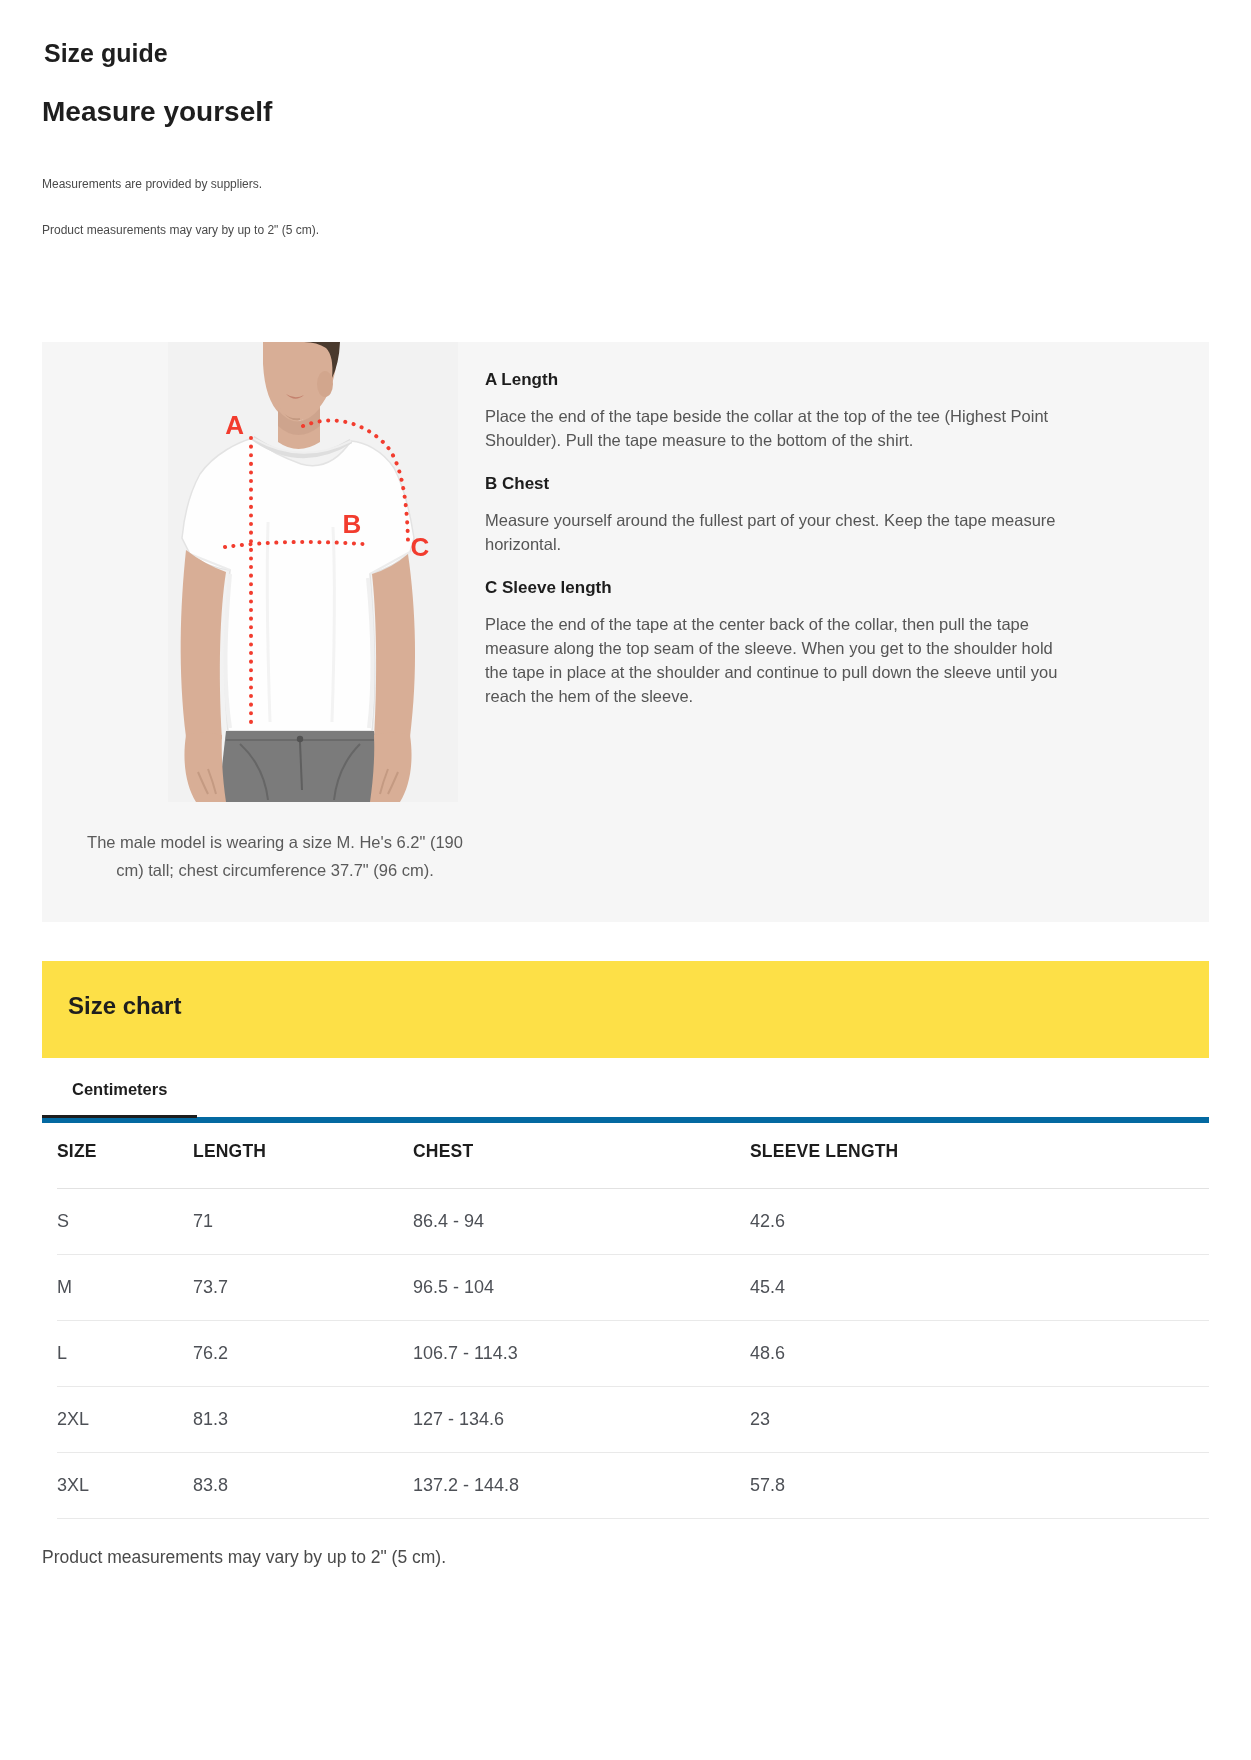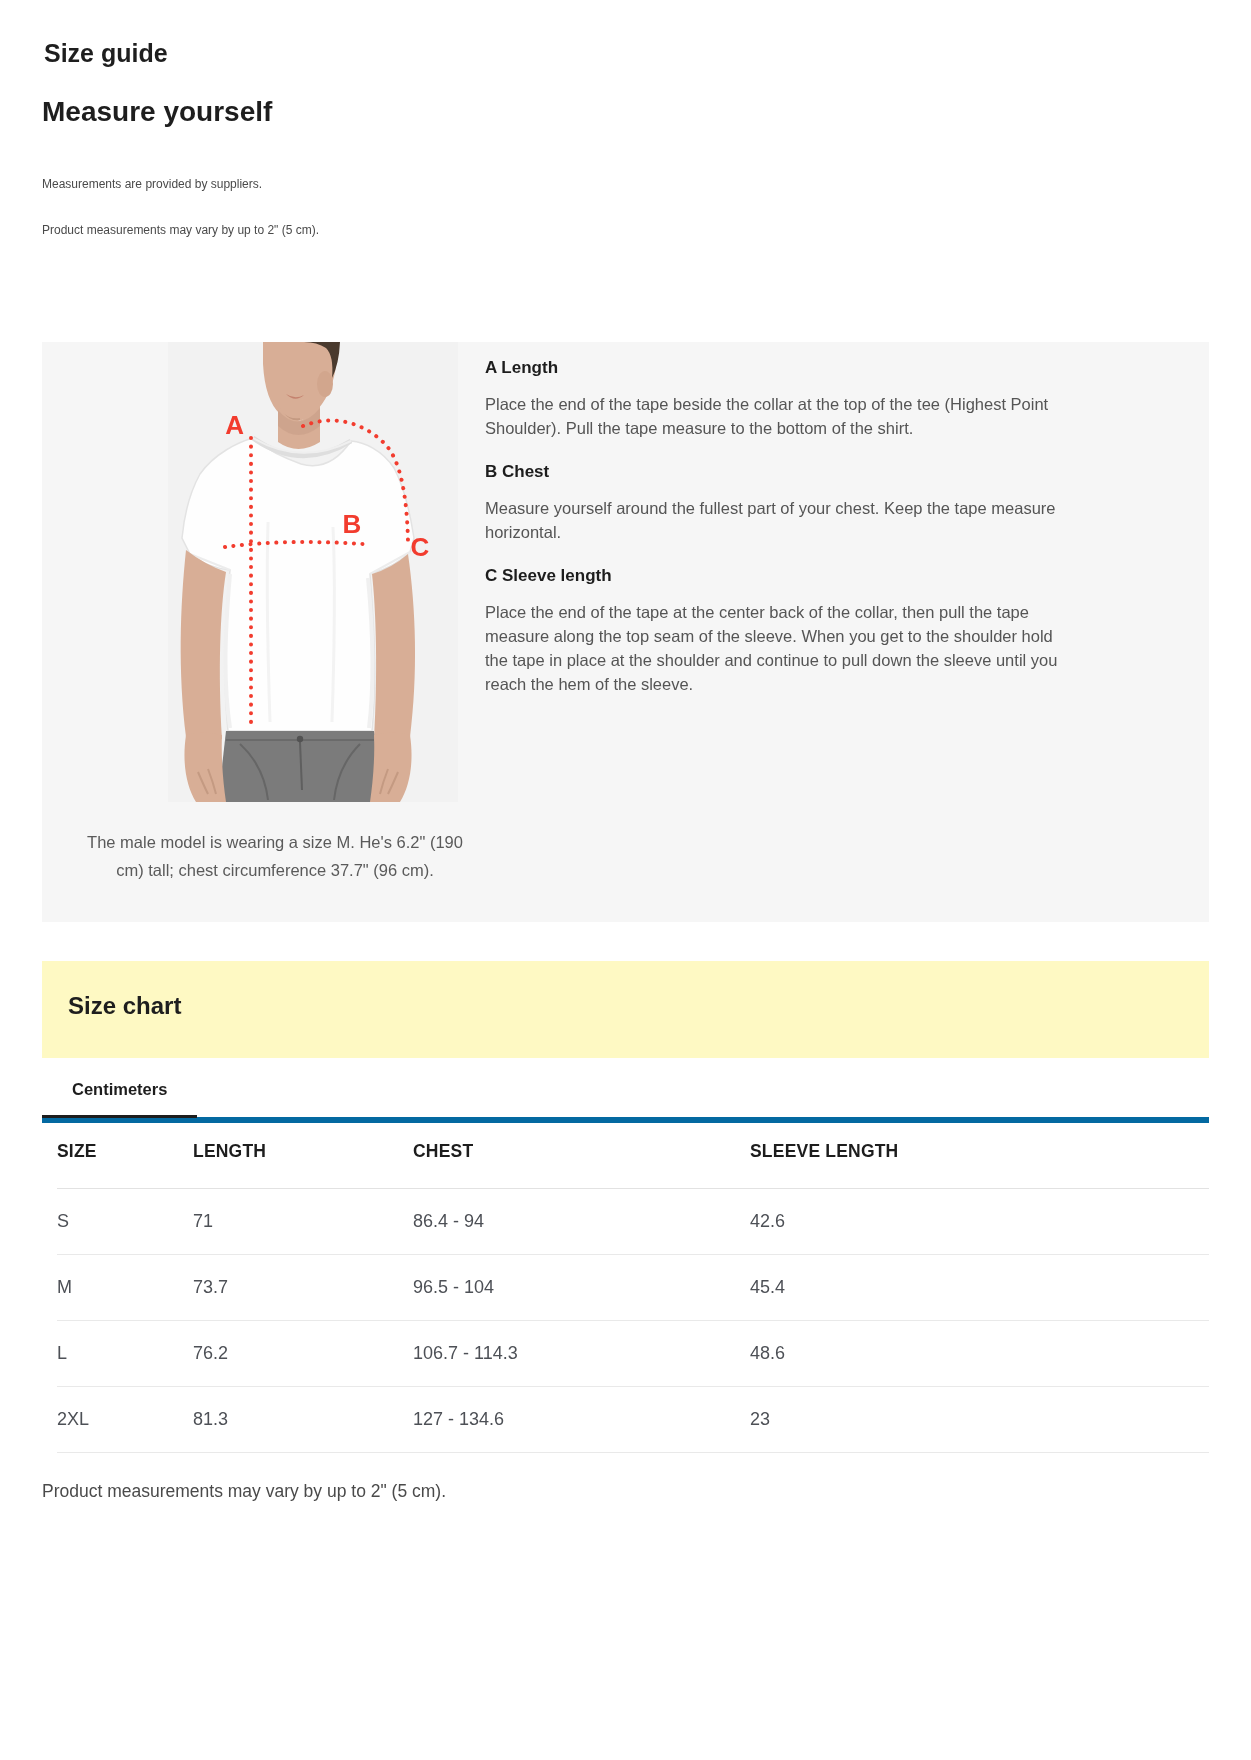--- a/index.html
+++ b/index.html
@@ -15,27 +15,27 @@
   p.intro.second { margin-top:24px; }
 
   
   .measure-panel { display:flex; background:#f6f6f6; height:580px; margin-top:101px; }
   .panel-left { width:443px; flex:none; padding-left:33px; }
   .photo { width:290px; height:460px; margin-left:93px; background:#f2f2f2; position:relative; }
   .photo svg { display:block; }
   .caption { width:380px; margin:26px 0 0 10px; text-align:center; font-size:16.5px; line-height:28px; color:#5a5a5a; }
   .instructions { flex:1; max-width:600px; padding:12px 20px 0 0; }
   .instructions h3 { font-size:17px; line-height:20px; font-weight:700; color:#1d1d1d; margin:22px 0 14px; }
-  .instructions h3:first-child { margin-top:4px; }
+  .instructions h3:first-child { margin-top:16px; }
   .instructions p { font-size:16.5px; line-height:24px; color:#555; margin:0 0 22px; }
 
   h2.find-heading { margin-top:42px; }
 
   
-  .chart-header { background:#fef9c3; height:97px; padding:30px 0 0 26px; margin-top:39px; }
+  .chart-header { background:#fde047; height:97px; padding:30px 0 0 26px; margin-top:39px; }
   .chart-header h3 { font-size:24px; line-height:30px; font-weight:700; margin:0; color:#1e1e1e; }
   .tabs { border-bottom:6px solid #0369a1; }
   .tab { display:inline-block; padding:22px 30px 16px; font-size:16.5px; font-weight:700; color:#1d1d1d;
          border-bottom:3px solid #1d1d1d; margin-bottom:-1px; cursor:pointer; }
 
   table.size-table { width:1152px; margin-left:15px; border-collapse:collapse; table-layout:fixed; }
   table.size-table th { font-size:17.5px; font-weight:700; color:#1d1d1d; text-align:left;
         padding:18px 0 26px; border-bottom:1px solid #e2e2e2; letter-spacing:.2px; }
   table.size-table td { font-size:18px; line-height:21px; color:#4d5056; text-align:left;
         padding:22px 0; border-bottom:1px solid #e9e9e9; }
@@ -179,20 +179,26 @@
             <td>76.2</td>
             <td>106.7 - 114.3</td>
             <td>48.6</td>
           </tr>
           <tr>
             <td>2XL</td>
             <td>81.3</td>
             <td>127 - 134.6</td>
             <td>23</td>
           </tr>
+          <tr>
+            <td>3XL</td>
+            <td>83.8</td>
+            <td>137.2 - 144.8</td>
+            <td>57.8</td>
+          </tr>
         </tbody>
       </table>
 
       <p class="footnote">Product measurements may vary by up to 2" (5 cm).</p>
     </section>
 
   </div>
 </div>
 
 </body></html>

